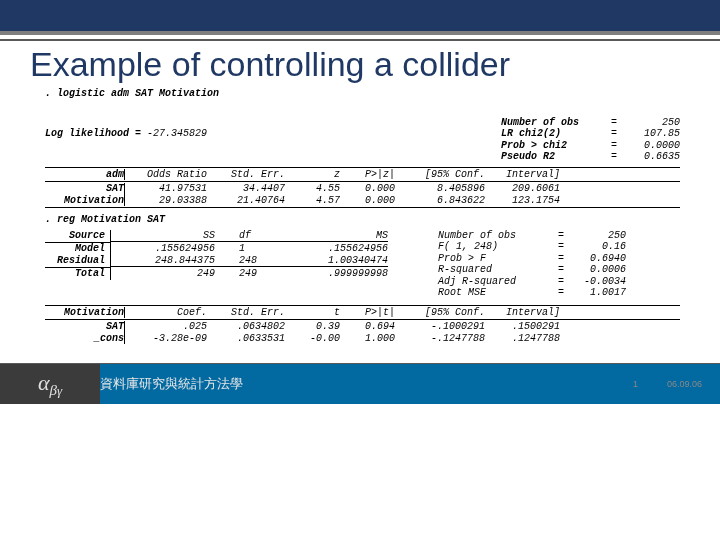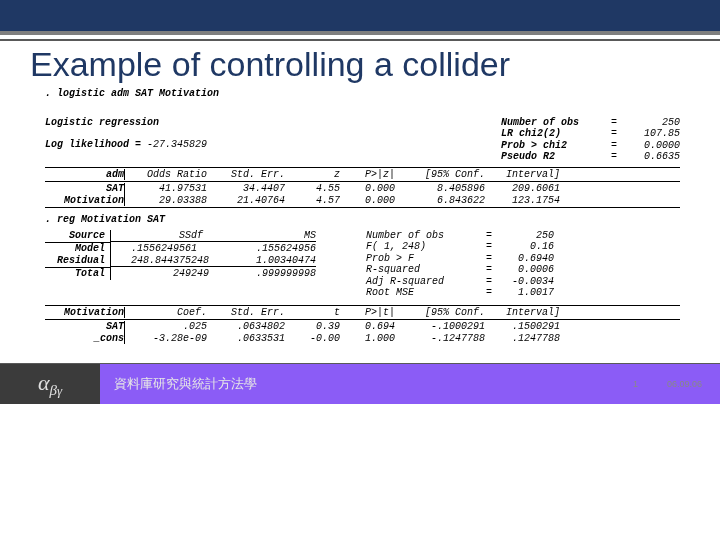--- a/index.html
+++ b/index.html
@@ -26,34 +26,34 @@
   .ltable .c1 { width: 80px; text-align:right; font-weight:bold; border-right:1px solid #000; }
   .ltable .c2 { width: 82px; text-align:right; }
   .ltable .c3 { width: 78px; text-align:right;padding-left:20px; }
   .ltable .c4 { width: 55px; text-align:right; }
   .ltable .c5 { width: 55px; text-align:right; }
   .ltable .c6 { width: 90px; text-align:right; }
   .ltable .c7 { width: 75px; text-align:right; }
   .ltable .hr-line { width:100%; height:1px; background:#000; margin:1px 0; }
   
   .anova { display:flex; margin-top:4px; }
-  .atab .r { display:flex; }
+  .atab .r { display:flex;gap:24px; }
   .atab .a1 { width:66px; text-align:right; padding-right:5px; font-weight:bold; border-right:1px solid #000; }
   .atab .a2 { width:80px; text-align:right; }
   .atab .a3 { width:45px; }
   .atab .a4 { width:80px; text-align:right; }
   .anova .stats { margin-left: 50px; }
   .anova .stats .srow { display:flex; }
   .anova .stats .lab { width:120px; text-align:left; }
   .anova .stats .eq { width:10px; }
   .anova .stats .val { width:58px; text-align:right; }
   
   .footer { position:absolute; left:0; right:0; bottom:0; height:40px; display:flex; align-items:center; }
   .footer .grey { width:100px; height:40px; background:#3b3b3b; display:flex; align-items:center; justify-content:center; color:#e0e0e0; font-family: "Times New Roman", serif; font-size:20px; }
-  .footer .blue { flex:1; height:40px; background:#8b5cf6; display:flex; align-items:center; color:#e6e6e6; font-size:13px; padding-left:14px; }
+  .footer .blue { flex:1; height:40px; background:#0369a1; display:flex; align-items:center; color:#e6e6e6; font-size:13px; }
   .footer .page { position:absolute; right:82px; color:#888; font-size:9px; }
   .footer .date { position:absolute; right:18px; color:#888; font-size:9px; }
   .footer-line { position:absolute; left:0; right:0; bottom:40px; height:1px; background:#595959; }
   
   .alpha-logo { font-style: italic; }
   .alpha-logo .a { font-size:22px; }
   .alpha-logo .b { font-size:15px; vertical-align:sub; }
   .alpha-logo .y { font-size:13px; vertical-align:sub; }
 </style>
 </head>
@@ -63,21 +63,20 @@
   <div class="top-bar"></div>
 
   <div class="title">Example of controlling a collider</div>
 
   <div class="stata">
     <div class="bold">. logistic adm SAT Motivation</div>
 
     <div class="logit-header">
       <div>
         <div style="height:11px"></div>
-        <div class="bold">Logistic regression</div>
         <div style="height:11px"></div>
         <div>
           <span class="bold">Log likelihood = </span><span>-27.345829</span>
         </div>
       </div>
       <div class="stats">
         <div style="height:11px"></div>
         <div id="logit-stats-rows">
             <div class="srow">
               <div class="lab bold">Number of obs</div>

